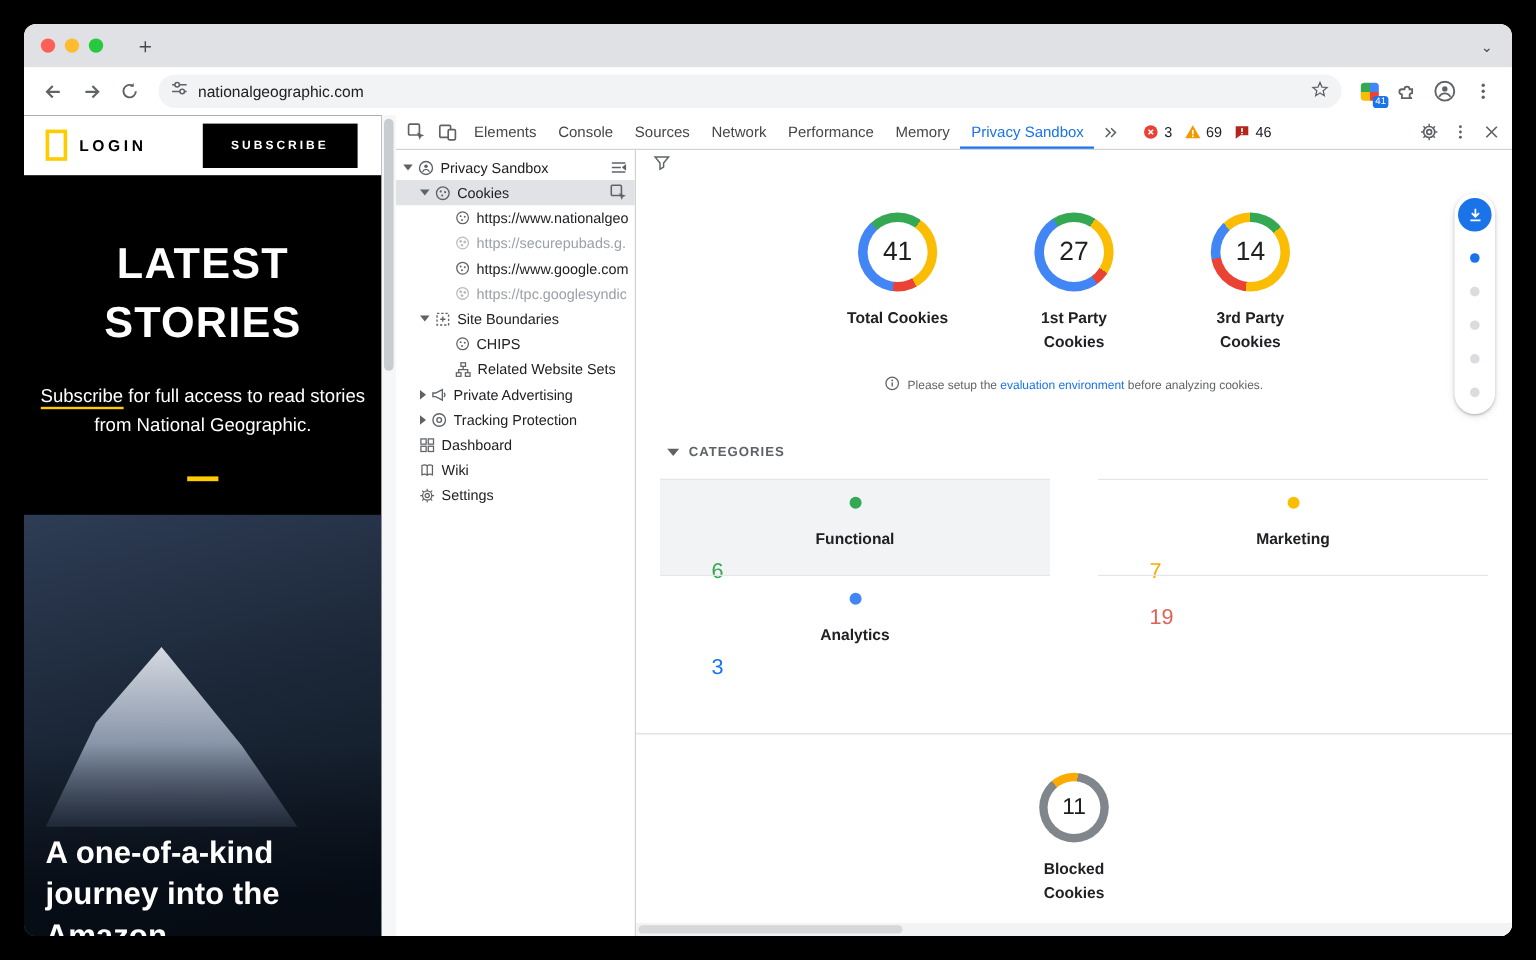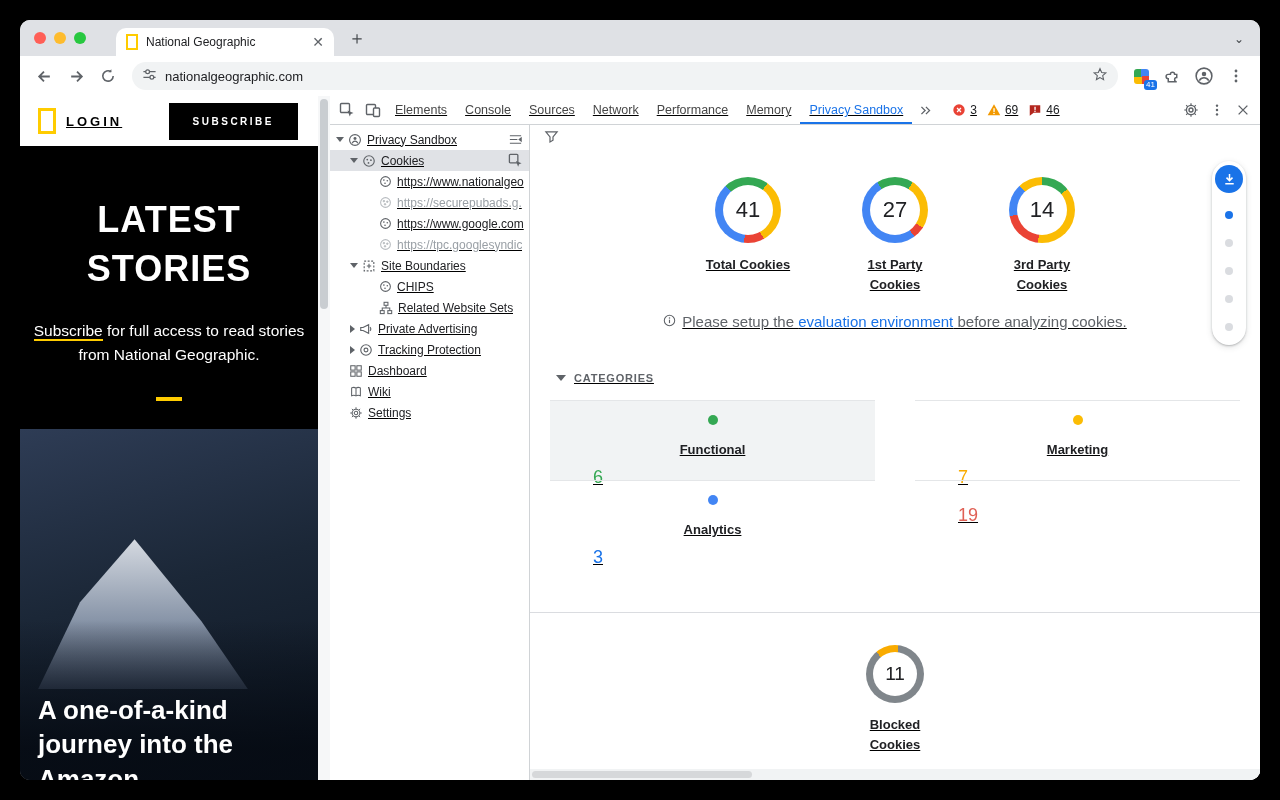--- a/index.html
+++ b/index.html
@@ -25,21 +25,21 @@
   .toolbar { height:40px; background:#fff; display:flex; align-items:center; padding:0 10px; gap:4px; }
   .nav-btn { width:28px; height:28px; display:flex; align-items:center; justify-content:center; color:#5f6368; border-radius:50%; flex:none; }
   .omnibox { flex:1; height:28px; background:#f1f3f4; border-radius:14px; display:flex; align-items:center; padding:0 10px; margin:0 6px; gap:8px; min-width:0; }
   .omni-url { font-size:13px; color:#202124; flex:1; white-space:nowrap; overflow:hidden; }
   .ext-wrap { position:relative; width:26px; height:26px; display:flex; align-items:center; justify-content:center; flex:none; }
   .ext-logo { width:15px; height:15px; border-radius:3px; background:conic-gradient(#4285f4 0 25%, #ea4335 25% 50%, #fbbc04 50% 75%, #34a853 75% 100%); }
   .ext-badge { position:absolute; right:-3px; bottom:-1px; background:#1a73e8; color:#fff; font-size:8px; padding:1px 2px; border-radius:3px; line-height:1; }
   .avatar-btn svg, .nav-btn svg { display:block; }
 
   
-  .content { display:flex; height:684px;text-decoration:underline; }
+  .content { display:flex; height:684px; }
 
   
   .website { width:298px; background:#000; color:#fff; display:flex; flex-direction:column; overflow:hidden; }
   .ng-header { height:50px; background:#fff; display:flex; align-items:center; padding-left:18px; flex:none; }
   .ng-logo { width:18px; height:26px; border:3px solid #ffcc00; flex:none; }
   .ng-login { color:#000; font-size:13px; font-weight:bold; letter-spacing:3px; margin-left:10px; }
   .ng-sub-btn { margin-left:auto; margin-right:20px; background:#000; color:#fff; font-size:10px; font-weight:bold;
                 letter-spacing:2.5px; padding:13px 24px; border:none; }
   .ng-hero-text { text-align:center; margin-top:50px; font-size:36px; font-weight:800; letter-spacing:1px; line-height:1.35; }
   .ng-promo { width:272px; margin:26px auto 0; text-align:center; font-size:15.5px; line-height:1.55; }
@@ -90,21 +90,21 @@
   .charts-row { display:flex; justify-content:center; gap:57px; margin-top:26px; }
   .chart { display:flex; flex-direction:column; align-items:center; width:90px; }
   .donut { width:66px; height:66px; border-radius:50%; position:relative; }
   .d1{background:conic-gradient(#34a853 0 10%,#fbbc04 10% 42%,#ea4335 42% 52%,#4285f4 52% 88%,#34a853 88% 100%);}
   .d2{background:conic-gradient(#34a853 0 9%,#fbbc04 9% 34%,#ea4335 34% 40%,#4285f4 40% 91%,#34a853 91% 100%);}
   .d3{background:conic-gradient(#34a853 0 14%,#fbbc04 14% 52%,#ea4335 52% 72%,#4285f4 72% 88%,#fbbc04 88% 100%);}
   .hole { position:absolute; inset:8px; background:#fff; border-radius:50%; display:flex; align-items:center; justify-content:center;
           font-size:22px; color:#202124; }
   .chart-label { margin-top:12px; font-size:13px; font-weight:bold; color:#202124; text-align:center; line-height:1.55; }
 
-  .info-row { display:flex; align-items:center; justify-content:center; gap:6px; margin-top:18px; font-size:15px; color:#5f6368; }
+  .info-row { display:flex; align-items:center; justify-content:center; gap:6px; margin-top:18px; font-size:10px; color:#5f6368; }
   .info-link { color:#1a73e8; cursor:pointer; }
 
   .cat-header { display:flex; align-items:center; gap:8px; margin:42px 0 0 26px; font-size:11px; font-weight:bold;
                 letter-spacing:.8px; color:#5f6368; }
   .cat-chevron { width:0; height:0; border-left:5px solid transparent; border-right:5px solid transparent; border-top:6px solid #5f6368; }
 
   .cat-grid { display:grid; grid-template-columns:1fr 1fr; column-gap:40px; margin:16px 20px 0; }
   .cat-cell { border-top:1px solid #e4e6e8; padding:14px 16px 18px; height:80px; }
   .cat-cell.hl { background:#f1f3f4; }
   .cat-top { display:flex; align-items:center; gap:17px;flex-direction:column; }
@@ -135,25 +135,20 @@
 <body>
 
 <div class="screen">
   <div class="window">
 
     <div class="tabstrip">
       <div class="lights">
         <span class="light red"></span>
         <span class="light yellow"></span>
         <span class="light green"></span>
-      </div>
-      <div class="tab">
-        <span class="favicon"></span>
-        <span class="tab-title">National Geographic</span>
-        <span class="tab-close">✕</span>
       </div>
       <span class="newtab">＋</span>
       <span class="strip-chevron">⌄</span>
     </div>
 
     <div class="toolbar">
       <span class="nav-btn">
         <svg width="17" height="17" viewBox="0 0 16 16">
             <path d="M13 8H3M7.5 3.5L3 8l4.5 4.5" fill="none" stroke="#5f6368" stroke-width="1.7"></path>
           </svg>

